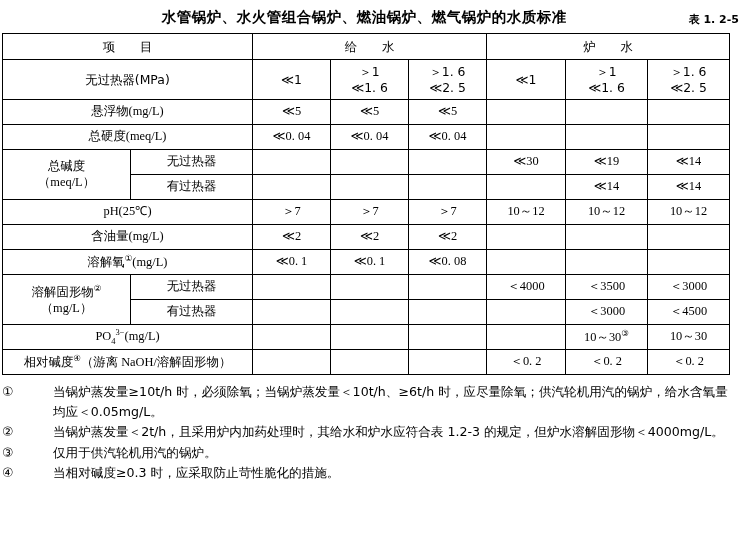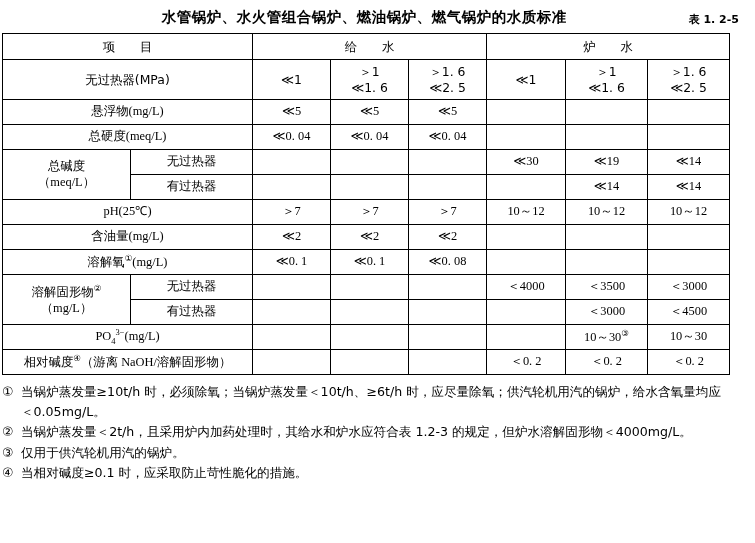--- a/index.html
+++ b/index.html
@@ -75,21 +75,21 @@
   }
   .note {
     display: flex;
     margin-bottom: 1px;
   }
   .note-num {
     width: 19px;
     flex: 0 0 19px;
     text-align: left;
   }
-  .note-text { flex: 1; }
+  .note-text { flex: 1; margin-left: 32px; }
 </style>
 </head>
 <body>
 
 <div class="page">
 
   <div class="title-row">
     <div class="doc-title">水管锅炉、水火管组合锅炉、燃油锅炉、燃气锅炉的水质标准</div>
     <div class="table-number">表 1. 2-5</div>
   </div>
@@ -245,17 +245,17 @@
     <div class="note">
       <div class="note-num">②</div>
       <div class="note-text">当锅炉蒸发量＜2t/h，且采用炉内加药处理时，其给水和炉水应符合表 1.2-3 的规定，但炉水溶解固形物＜4000mg/L。</div>
     </div>
     <div class="note">
       <div class="note-num">③</div>
       <div class="note-text">仅用于供汽轮机用汽的锅炉。</div>
     </div>
     <div class="note">
       <div class="note-num">④</div>
-      <div class="note-text">当相对碱度≥0.1 时，应采取防止苛性脆化的措施。</div>
+      <div class="note-text">当相对碱度≥0.3 时，应采取防止苛性脆化的措施。</div>
     </div>
   </div>
 
 </div>
 
 </body></html>

